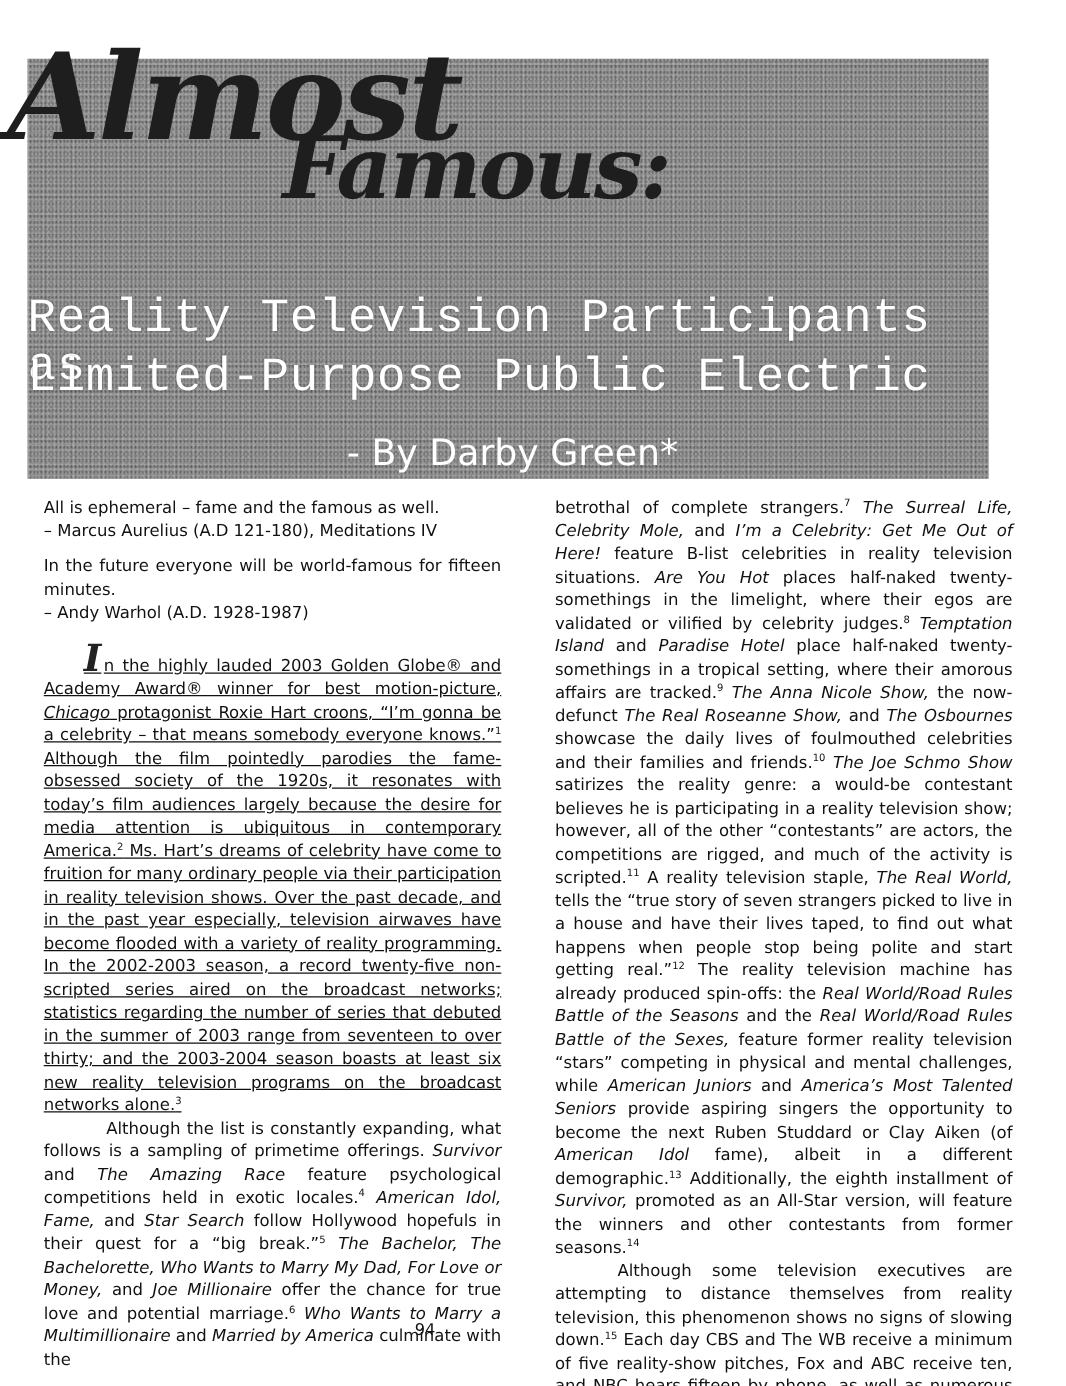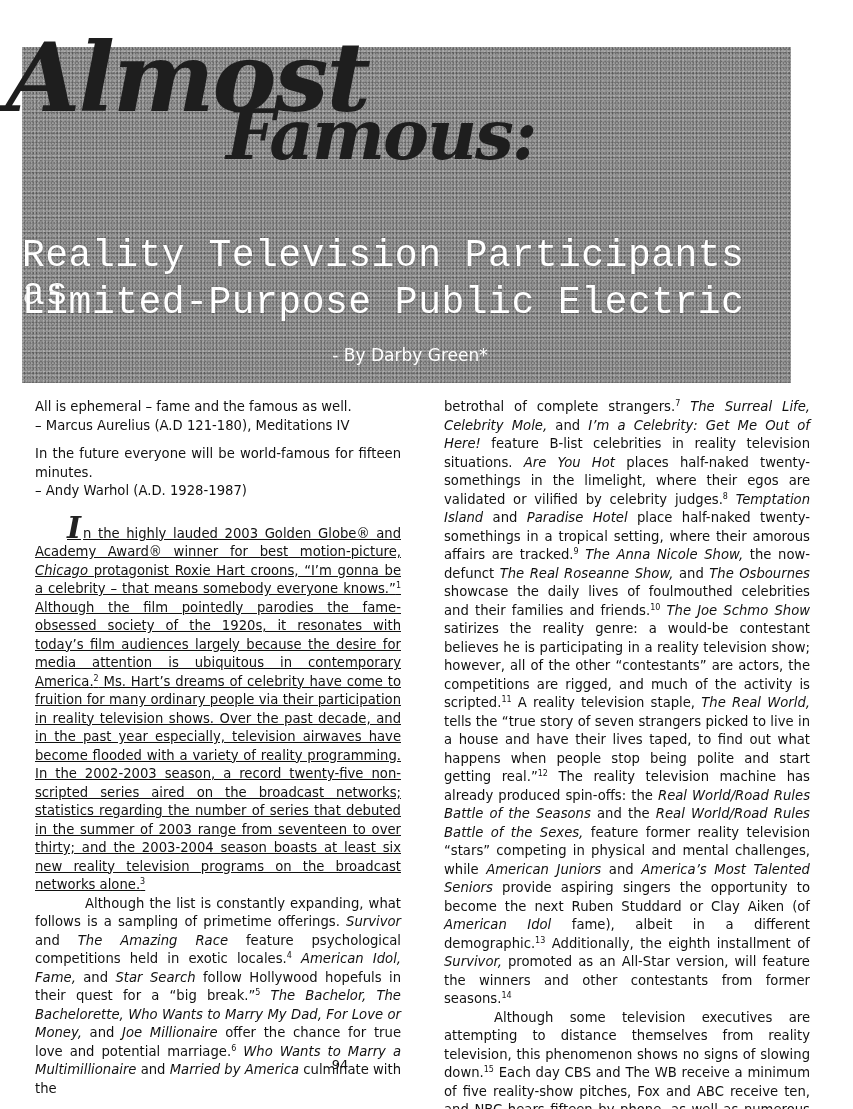--- a/index.html
+++ b/index.html
@@ -26,21 +26,21 @@
   .subtitle {
     position: absolute; left: 22px; width: 769px; text-align: left;
     color: #ffffff; font-family: Liberation Mono, monospace;
     font-size: 38px; line-height: 1; letter-spacing: 0.5px;
     text-shadow: 0 0 2px rgba(0,0,0,0.3);
   }
   .subtitle.l1 { top: 237px; }
   .subtitle.l2 { top: 284px; }
   .byline {
     position: absolute; left: 22px; width: 776px; top: 345px; text-align: center;
-    color: #ffffff; font-family: "DejaVu Sans", sans-serif; font-size: 17px;
+    color: #ffffff; font-family: "DejaVu Sans", sans-serif; font-size: 29px;
   }
 
   .col { position: absolute; top: 398px; font-family: "DejaVu Sans", sans-serif;
          font-size: 13.2px; line-height: 18.5px; color: #111; }
   .col.left { left: 35px; width: 366px; }
   .col.right { left: 444px; width: 366px; }
   .col p { margin: 0; text-align: justify; }
   .col i { font-style: italic; }
   sup { font-size: 8px; line-height: 0; vertical-align: 5px; }
   .epigraph { margin: 0 0 10px 0; }

